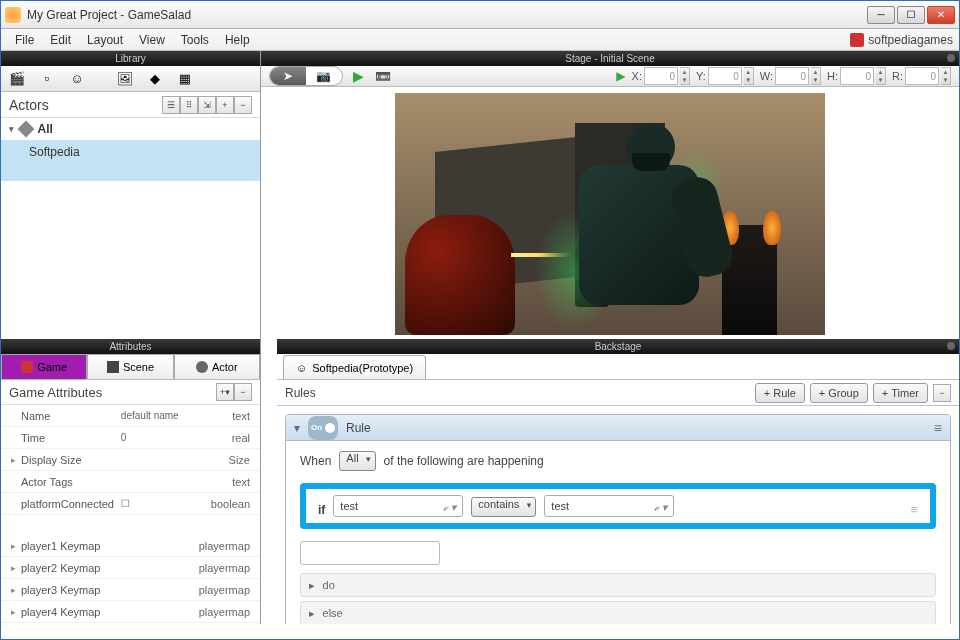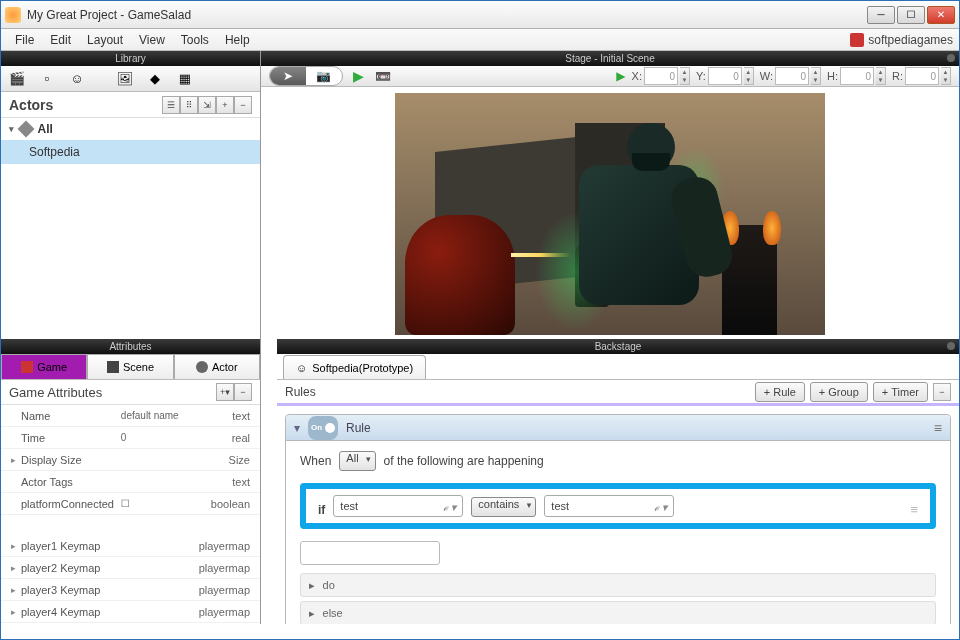--- a/index.html
+++ b/index.html
@@ -26,28 +26,28 @@
 
 
 .row-top { height: 288px; display:flex; }
 .row-bottom { height: 285px; display:flex;gap:16px; }
 
 
 .library { width: 260px; border-right:1px solid #999; display:flex; flex-direction:column; background:#fff; }
 .lib-toolbar { height:26px; background: linear-gradient(#fdfdfd,#e4e4e4); border-bottom:1px solid #bbb; display:flex; align-items:center; padding:0 6px; gap:10px;}
 .lib-tool { width:20px;height:18px; display:flex;align-items:center;justify-content:center; font-size:13px; cursor:pointer;}
 .actors-hdr { height:26px; display:flex; align-items:center; padding:0 8px; border-bottom:1px solid #ddd; font-size:14px; color:#444;}
-.actors-hdr .lbl { flex:1;font-weight:bold; }
+.actors-hdr .lbl { flex:1; }
 .viewbtns { display:flex; gap:0; }
 .viewbtn { width:18px;height:18px;border:1px solid #aaa; background:linear-gradient(#fafafa,#e4e4e4); font-size:9px; display:flex;align-items:center;justify-content:center;cursor:pointer;}
 .actors-tree { flex:1; overflow:auto; font-size:12px; }
 .tree-all { display:flex; align-items:center; padding:4px 8px; gap:6px; color:#333; font-weight:bold;}
 .tree-caret { font-size:9px; color:#666; }
 .tree-tag { width:12px;height:12px;background:#888;transform:rotate(45deg);}
-.tree-item { padding:5px 8px 5px 28px; background:#c4e2f6; color:#333;}
+.tree-item { padding:5px 8px 22px 28px; background:#c4e2f6; color:#333;}
 
 
 .stage-wrap { flex:1; display:flex; flex-direction:column; background:#fde047; }
 .stage-toolbar { height:26px; background:linear-gradient(#fdfdfd,#e4e4e4); border-bottom:1px solid #bbb; display:flex; align-items:center; padding:0 8px; gap:6px; font-size:11px; color:#555;}
 .pillgrp { display:flex; background:#fff;border:1px solid #aaa;border-radius:11px;height:20px;overflow:hidden;}
 .pill { width:36px;display:flex;align-items:center;justify-content:center;font-size:12px;cursor:pointer;}
 .pill.active{ background:linear-gradient(#858585,#5a5a5a);color:#fff;}
 .playbtn{ color:#2eab3a;font-size:14px;cursor:pointer;margin:0 4px;}
 .stage-canvas { flex:1; background:#fff; display:flex; align-items:flex-start; justify-content:center; padding-top:6px; padding-bottom:6px; }
 .stage-img { width:430px;height:242px;background:#000; position:relative; overflow:hidden;}
@@ -85,21 +85,21 @@
 .arow .acaret{width:10px;color:#888;font-size:9px;}
 .arow .aname{flex:1.3;}
 .arow .aval{flex:0.9;color:#666;font-size:10px;}
 .arow .atype{width:60px;text-align:right;color:#666;}
 .arow.gap{height:20px;border:none;}
 
 
 .backstage{flex:1;display:flex;flex-direction:column;background:#fff;}
 .bs-tabrow{height:26px;border-bottom:1px solid #bbb;display:flex;align-items:flex-end;padding-left:6px;}
 .bs-tab{height:24px;padding:0 12px;border:1px solid #aaa;border-bottom:none;border-radius:4px 4px 0 0;background:linear-gradient(#fff,#f0f0f0);display:flex;align-items:center;gap:5px;font-size:11px;cursor:pointer;}
-.rules-row{height:26px;display:flex;align-items:center;padding:0 8px;font-size:12px;color:#444;border-bottom:3px solid #c4b5fd;}
+.rules-row{height:26px;display:flex;align-items:center;padding:0 8px;font-size:12px;color:#444;border-bottom:1px solid #c4b5fd;}
 .rules-row .lbl{flex:1;}
 .rbtn{height:20px;padding:0 8px;border:1px solid #999;border-radius:3px;background:linear-gradient(#fafafa,#e3e3e3);font-size:11px;margin-left:5px;cursor:pointer;display:flex;align-items:center;gap:3px;}
 .rules-body{flex:1;padding:8px;overflow:auto;background:#fff;}
 .rule-card{border:1px solid #b6b6b6;border-radius:4px;}
 .rule-hdr{height:26px;background:linear-gradient(#e4eef6,#c9dced);border-bottom:1px solid #b6b6b6;display:flex;align-items:center;padding:0 8px;font-size:12px;color:#445;gap:8px;border-radius:4px 4px 0 0;}
 .toggle-on{width:30px;height:24px;border-radius:8px;background:#9db8cc;display:flex;align-items:center;padding:0 3px;color:#fff;font-size:8px;font-weight:bold;}
 .toggle-on::after{content:"";width:10px;height:10px;border-radius:50%;background:#fff;margin-left:auto;}
 .rule-hdr .menu{margin-left:auto;color:#777;font-size:14px;cursor:pointer;}
 .rule-inner{padding:10px 14px;font-size:12px;color:#444;}
 .cond-line{display:flex;align-items:center;gap:8px;margin-bottom:12px;}

